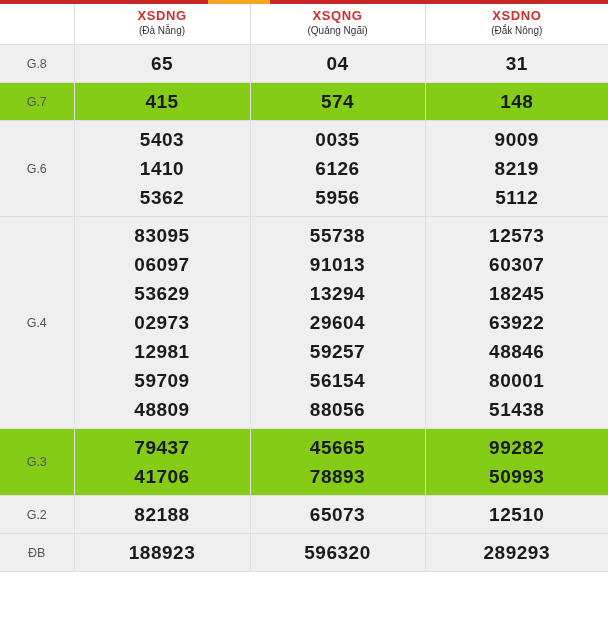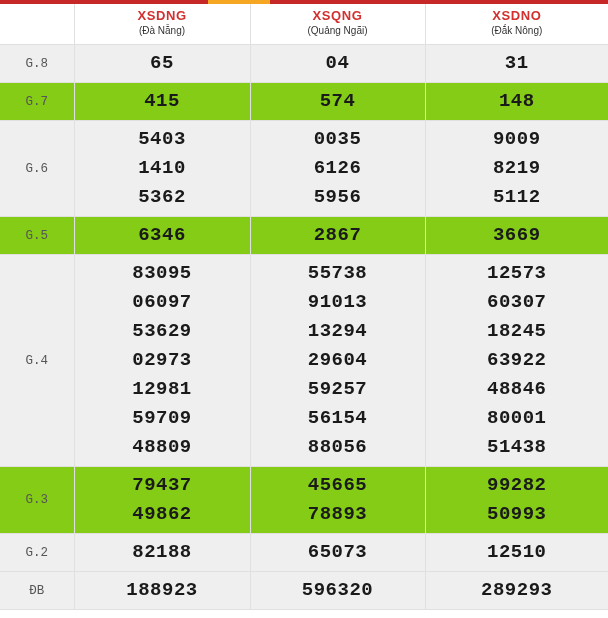--- a/index.html
+++ b/index.html
@@ -80,21 +80,20 @@
     margin-top: 1px;
   }
 
   
   tbody td {
     border-right: 1px solid #e0e0e0;
     border-bottom: 1px solid #e0e0e0;
     text-align: center;
     vertical-align: middle;
     padding: 0;
-    font-family: Liberation Mono, monospace;
   }
   tbody td:last-child { border-right: none; }
 
   tbody tr.shade td { background: #efefef; }
   tbody tr.plain td { background: #84cc16; }
 
   td.label {
     color: #555555;
     font-size: 12.5px;
     font-weight: normal;
@@ -181,32 +180,20 @@
             <span class="n">0035</span>
             <span class="n">6126</span>
             <span class="n">5956</span>
           </td>
           <td class="nums">
             <span class="n">9009</span>
             <span class="n">8219</span>
             <span class="n">5112</span>
           </td>
         </tr>
-        <tr class="plain row-g-5">
-          <td class="label">G.5</td>
-          <td class="nums">
-            <span class="n">6346</span>
-          </td>
-          <td class="nums">
-            <span class="n">2867</span>
-          </td>
-          <td class="nums">
-            <span class="n">3669</span>
-          </td>
-        </tr>
         <tr class="shade row-g-4">
           <td class="label">G.4</td>
           <td class="nums">
             <span class="n">83095</span>
             <span class="n">06097</span>
             <span class="n">53629</span>
             <span class="n">02973</span>
             <span class="n">12981</span>
             <span class="n">59709</span>
             <span class="n">48809</span>
@@ -227,21 +214,21 @@
             <span class="n">63922</span>
             <span class="n">48846</span>
             <span class="n">80001</span>
             <span class="n">51438</span>
           </td>
         </tr>
         <tr class="plain row-g-3">
           <td class="label">G.3</td>
           <td class="nums">
             <span class="n">79437</span>
-            <span class="n">49862</span>
+            <span class="n">41706</span>
           </td>
           <td class="nums">
             <span class="n">45665</span>
             <span class="n">78893</span>
           </td>
           <td class="nums">
             <span class="n">99282</span>
             <span class="n">50993</span>
           </td>
         </tr>

